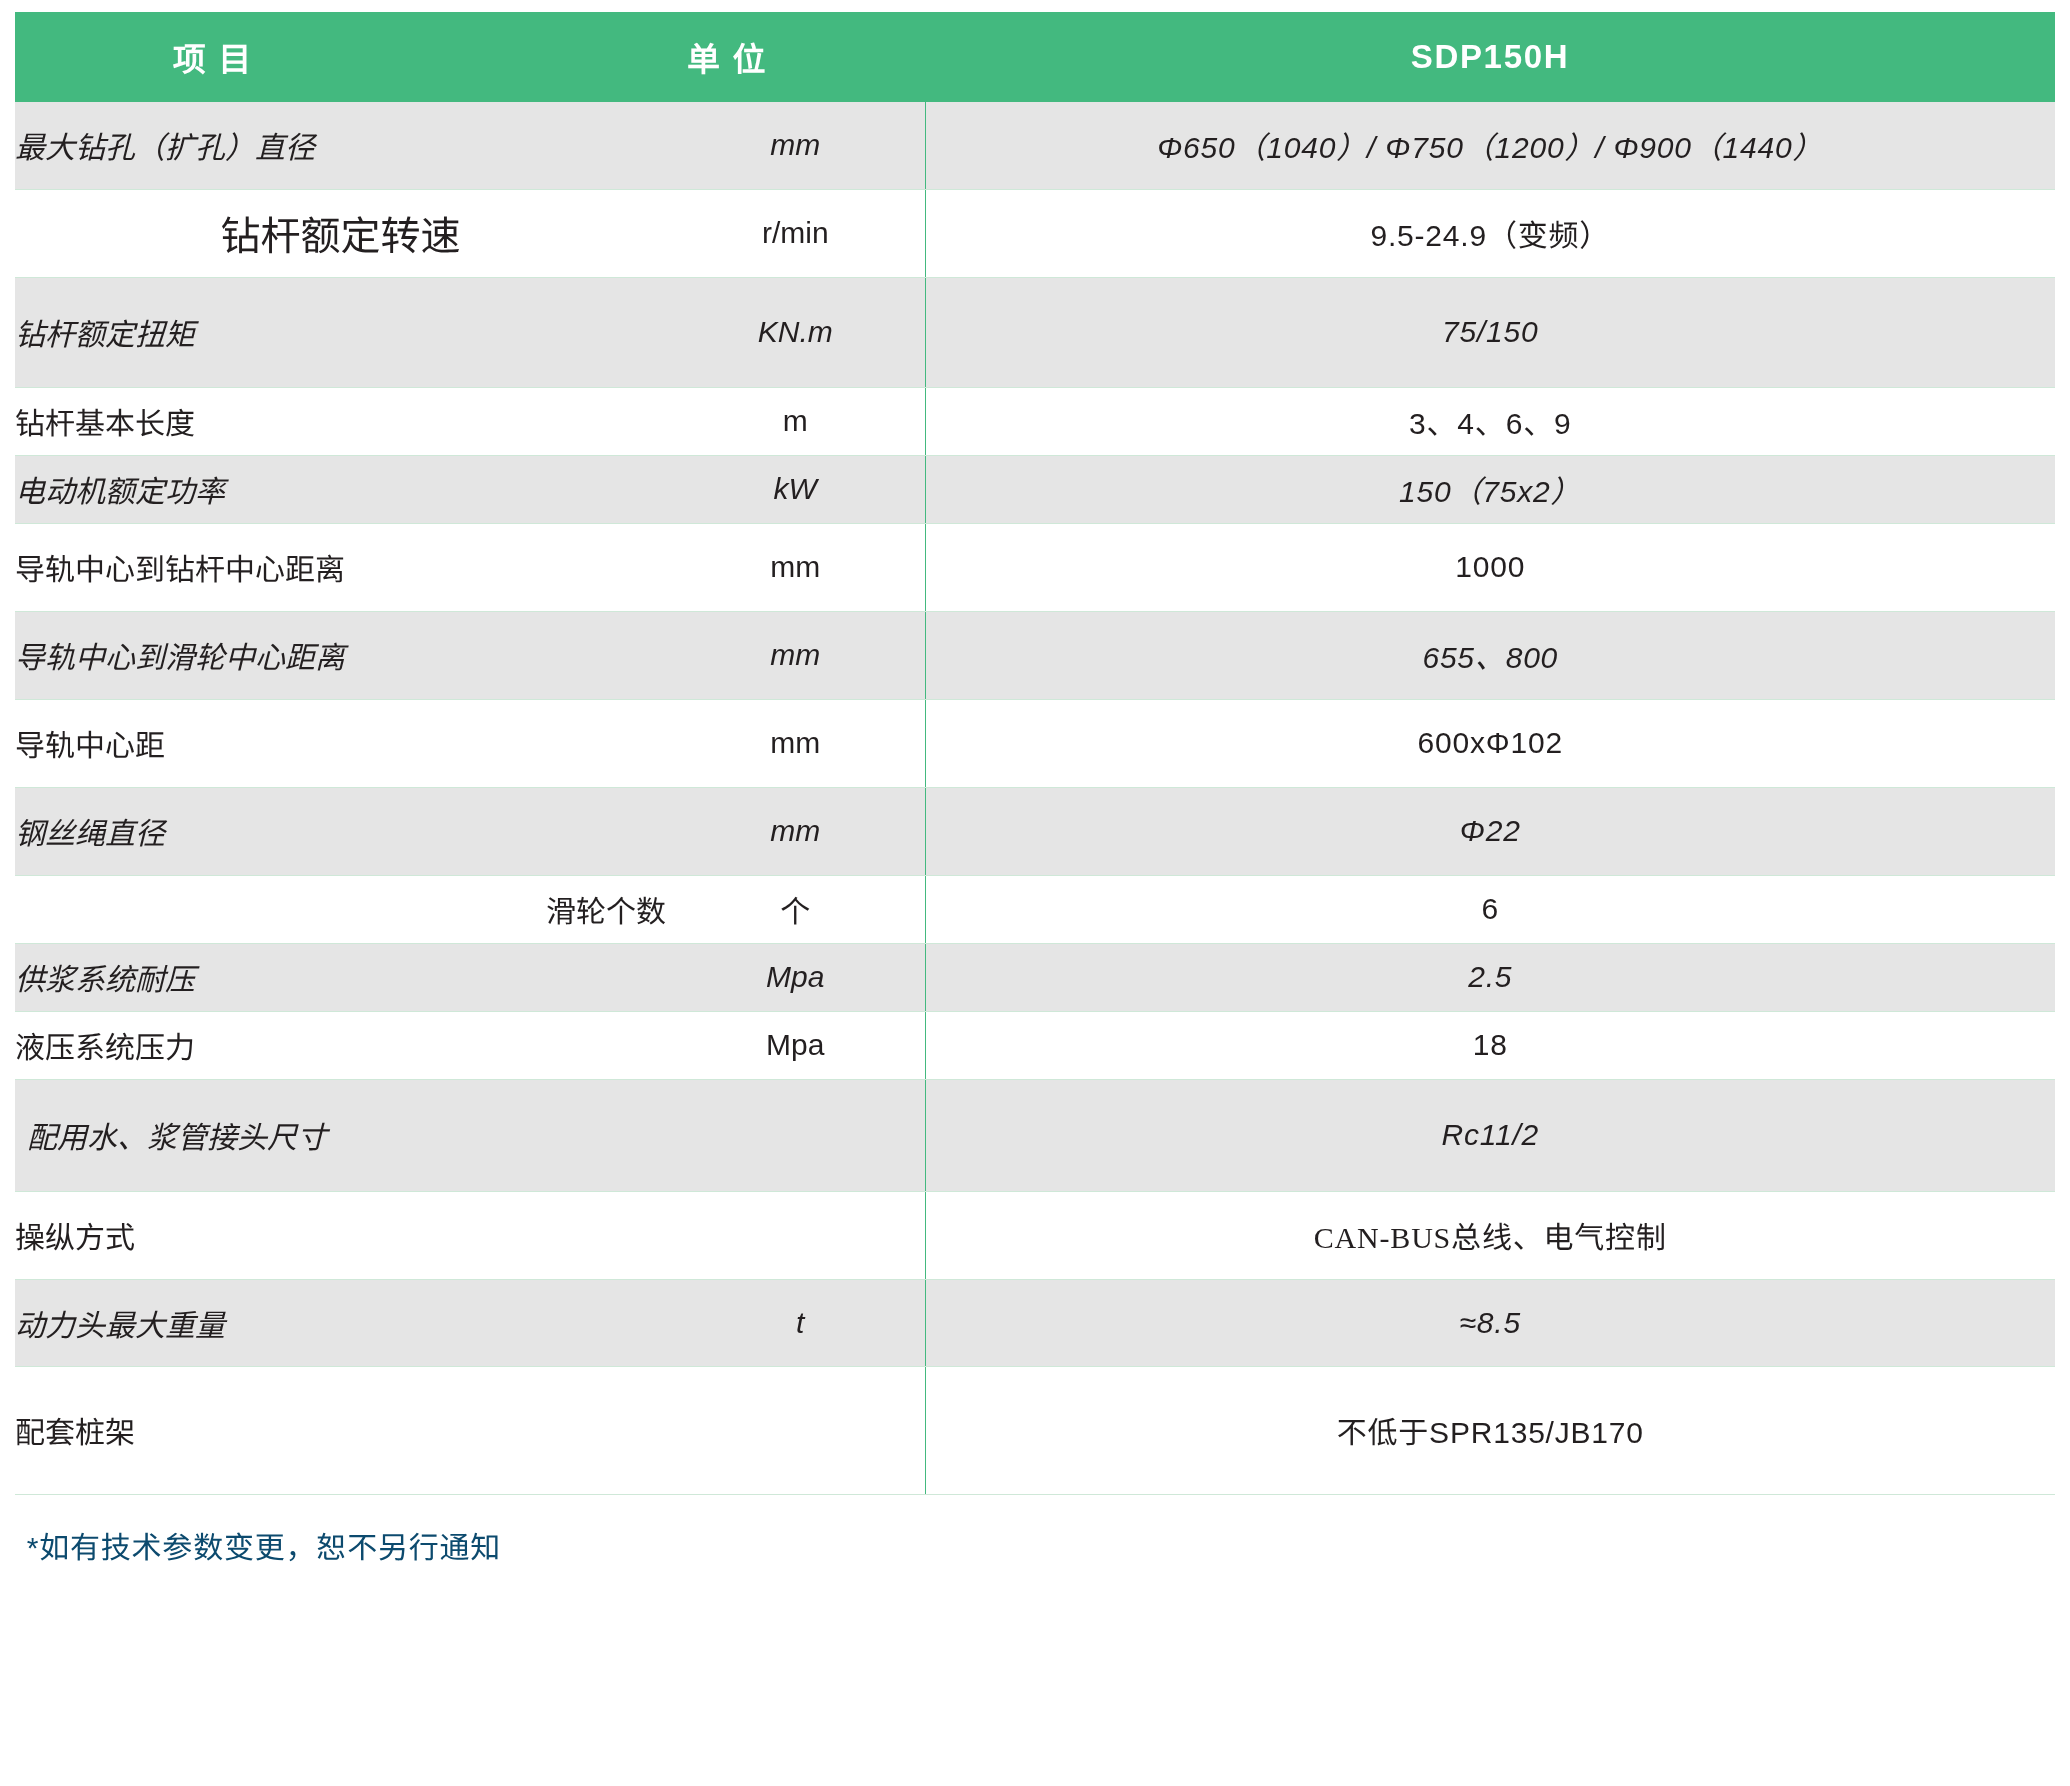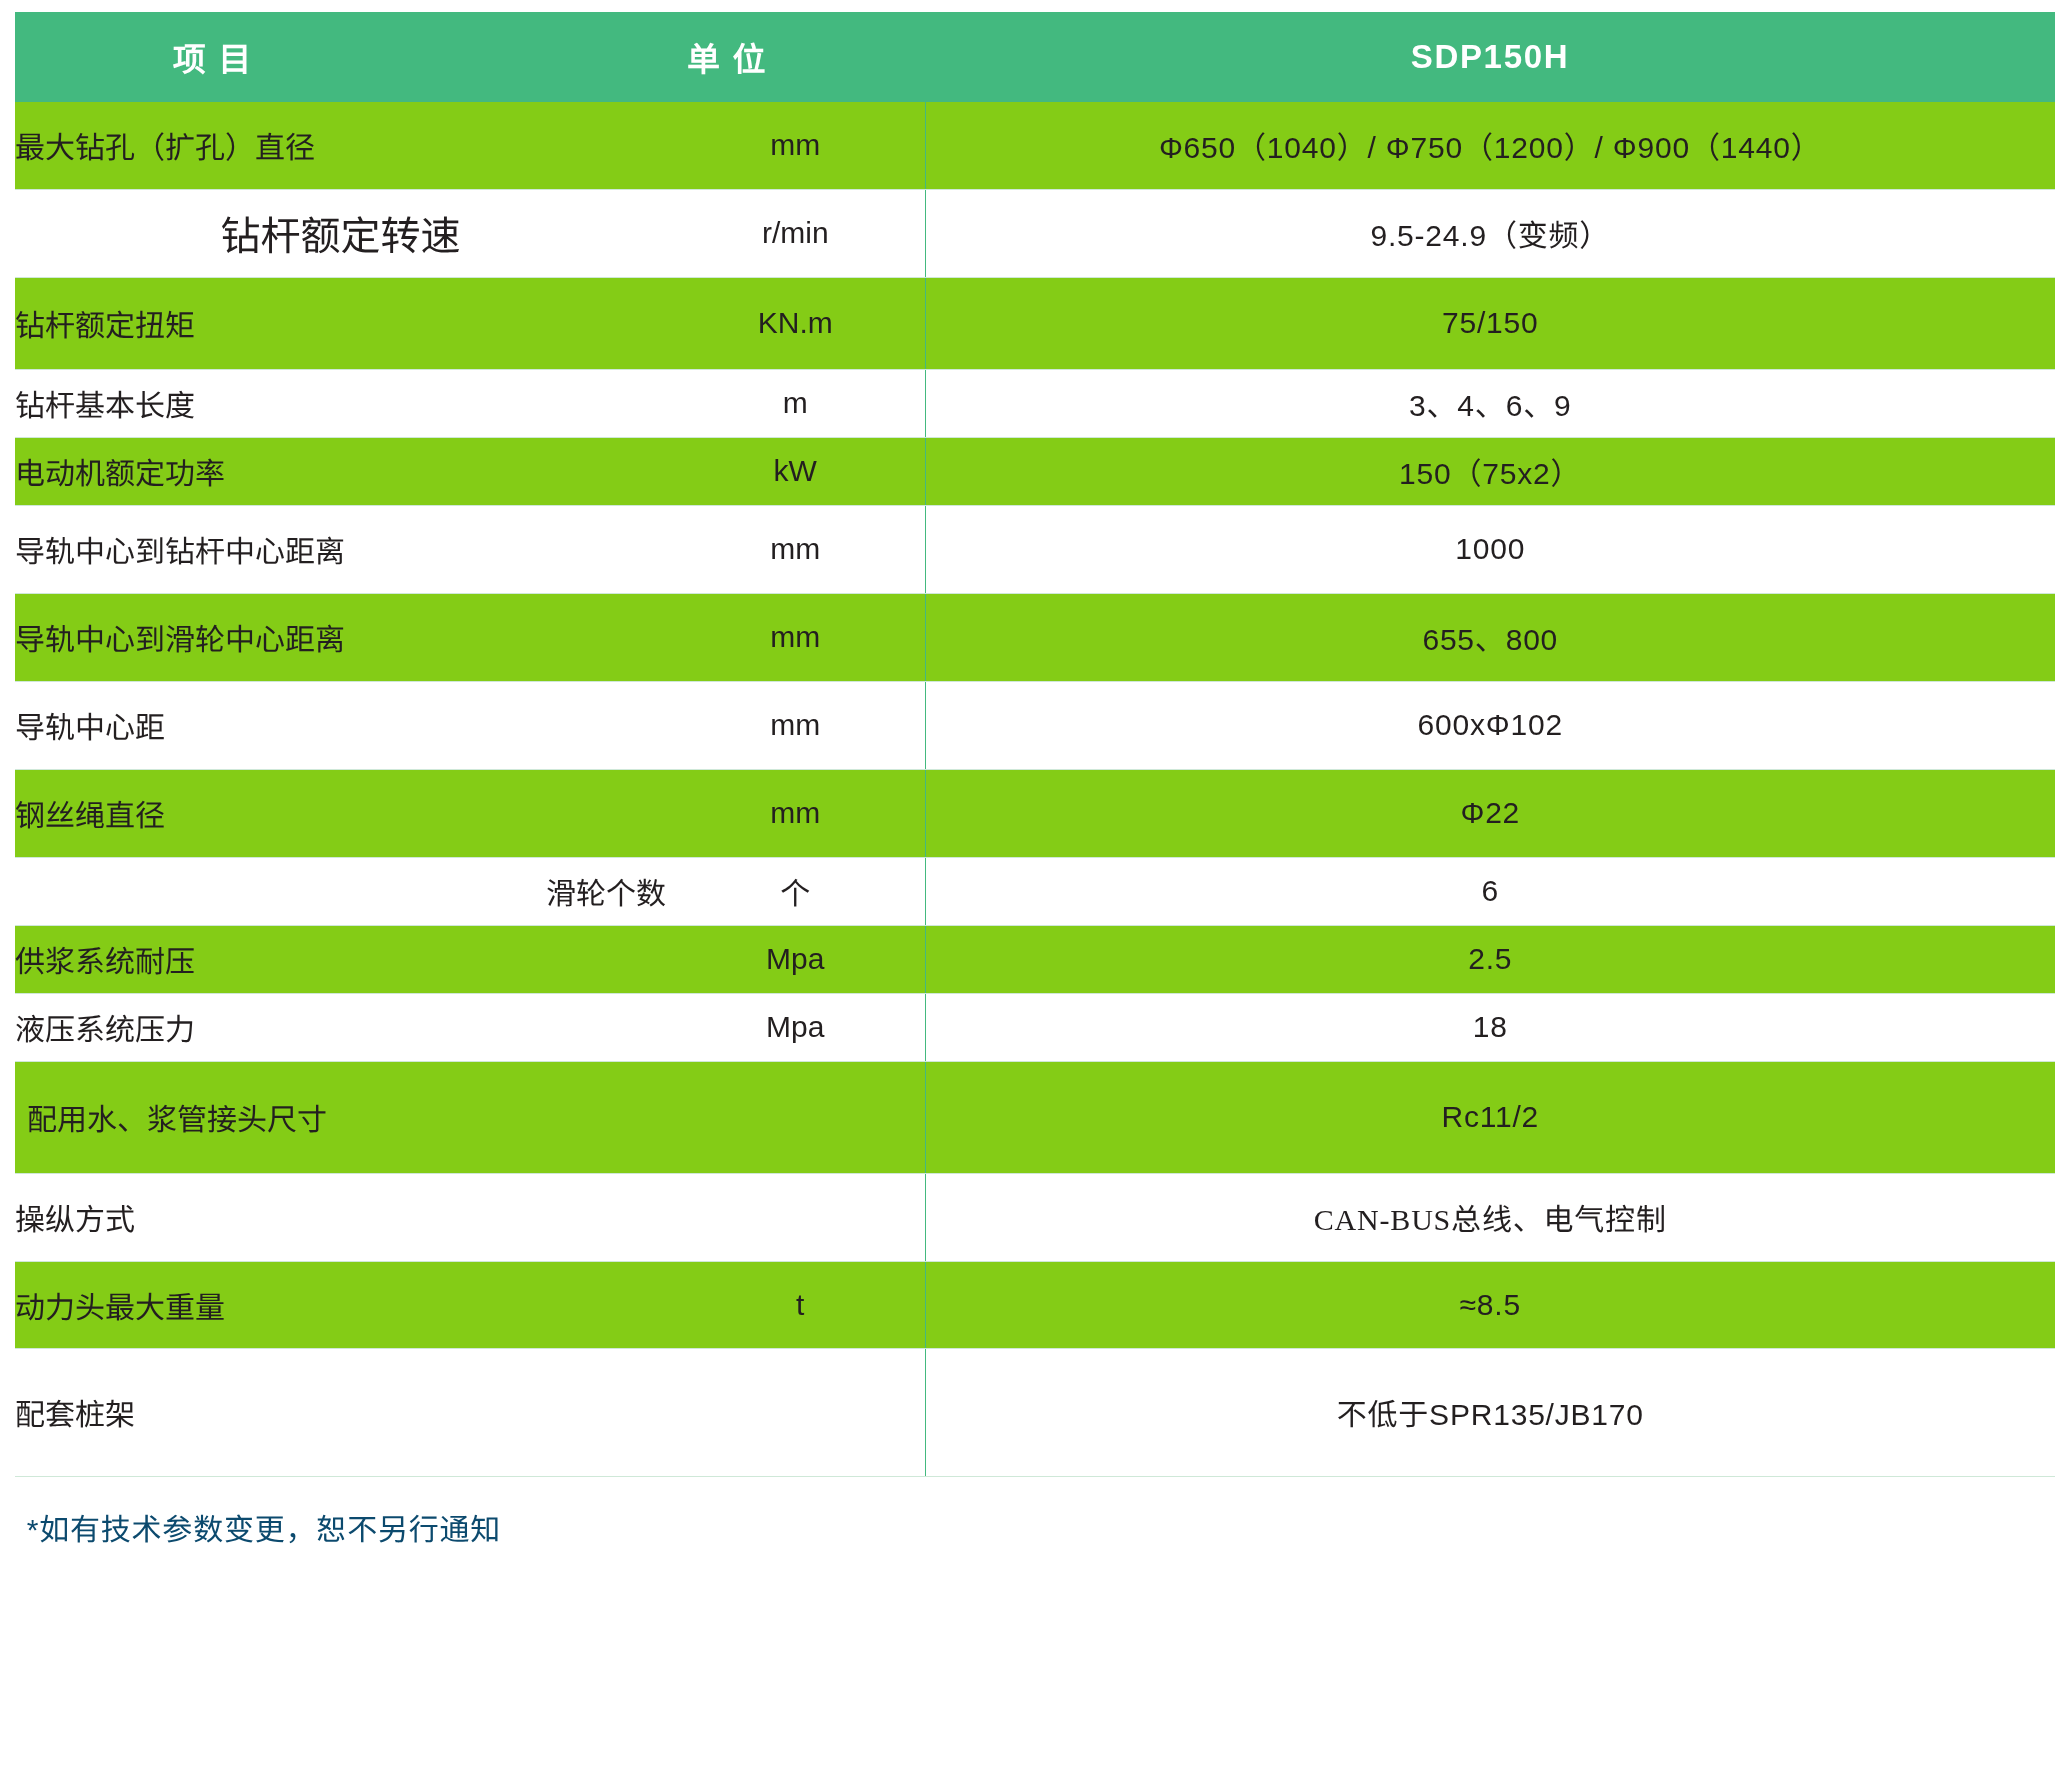--- a/index.html
+++ b/index.html
@@ -45,21 +45,22 @@
   thead th.th-value { }
 
   tbody td {
     font-size: 30px;
     color: #231f20;
     border-bottom: 1.7px solid #cfe8d8;
     vertical-align: middle;
     padding: 0;
   }
   tbody tr.alt td {
-    background: #84cc16;
+    background: #e5e5e5;
+    font-style: italic;
   }
   tbody tr.plain td {
     background: #ffffff;
   }
   td.value {
     text-align: center;
     border-left: 1.7px solid #43b97f;
     letter-spacing: 0.8px;
   }
   .footnote {
@@ -100,21 +101,21 @@
           <td style="padding: 0px; border-bottom: 1.7px solid rgb(207, 232, 216);">
             <div style="display: flex; align-items: center; height: 87px;">
               <div class="item" style="flex: 0 0 651px; font-size: 40px; text-align: center;">钻杆额定转速</div>
               <div class="unit" style="flex: 1 1 auto; text-align: center; font-size: 30px;">r/min</div>
             </div>
           </td>
           <td class="value">9.5-24.9（变频）</td>
         </tr>
         <tr class="alt" style="height: 87px;">
           <td style="padding: 0px; border-bottom: 1.7px solid rgb(207, 232, 216);">
-            <div style="display: flex; align-items: center; height: 91px;">
+            <div style="display: flex; align-items: center; height: 109px;">
               <div class="item" style="flex: 0 0 651px; font-size: 30px;">钻杆额定扭矩</div>
               <div class="unit" style="flex: 1 1 auto; text-align: center; font-size: 30px;">KN.m</div>
             </div>
           </td>
           <td class="value">75/150</td>
         </tr>
         <tr class="plain" style="height: 67px;">
           <td style="padding: 0px; border-bottom: 1.7px solid rgb(207, 232, 216);">
             <div style="display: flex; align-items: center; height: 67px;">
               <div class="item" style="flex: 0 0 651px; font-size: 30px;">钻杆基本长度</div>

